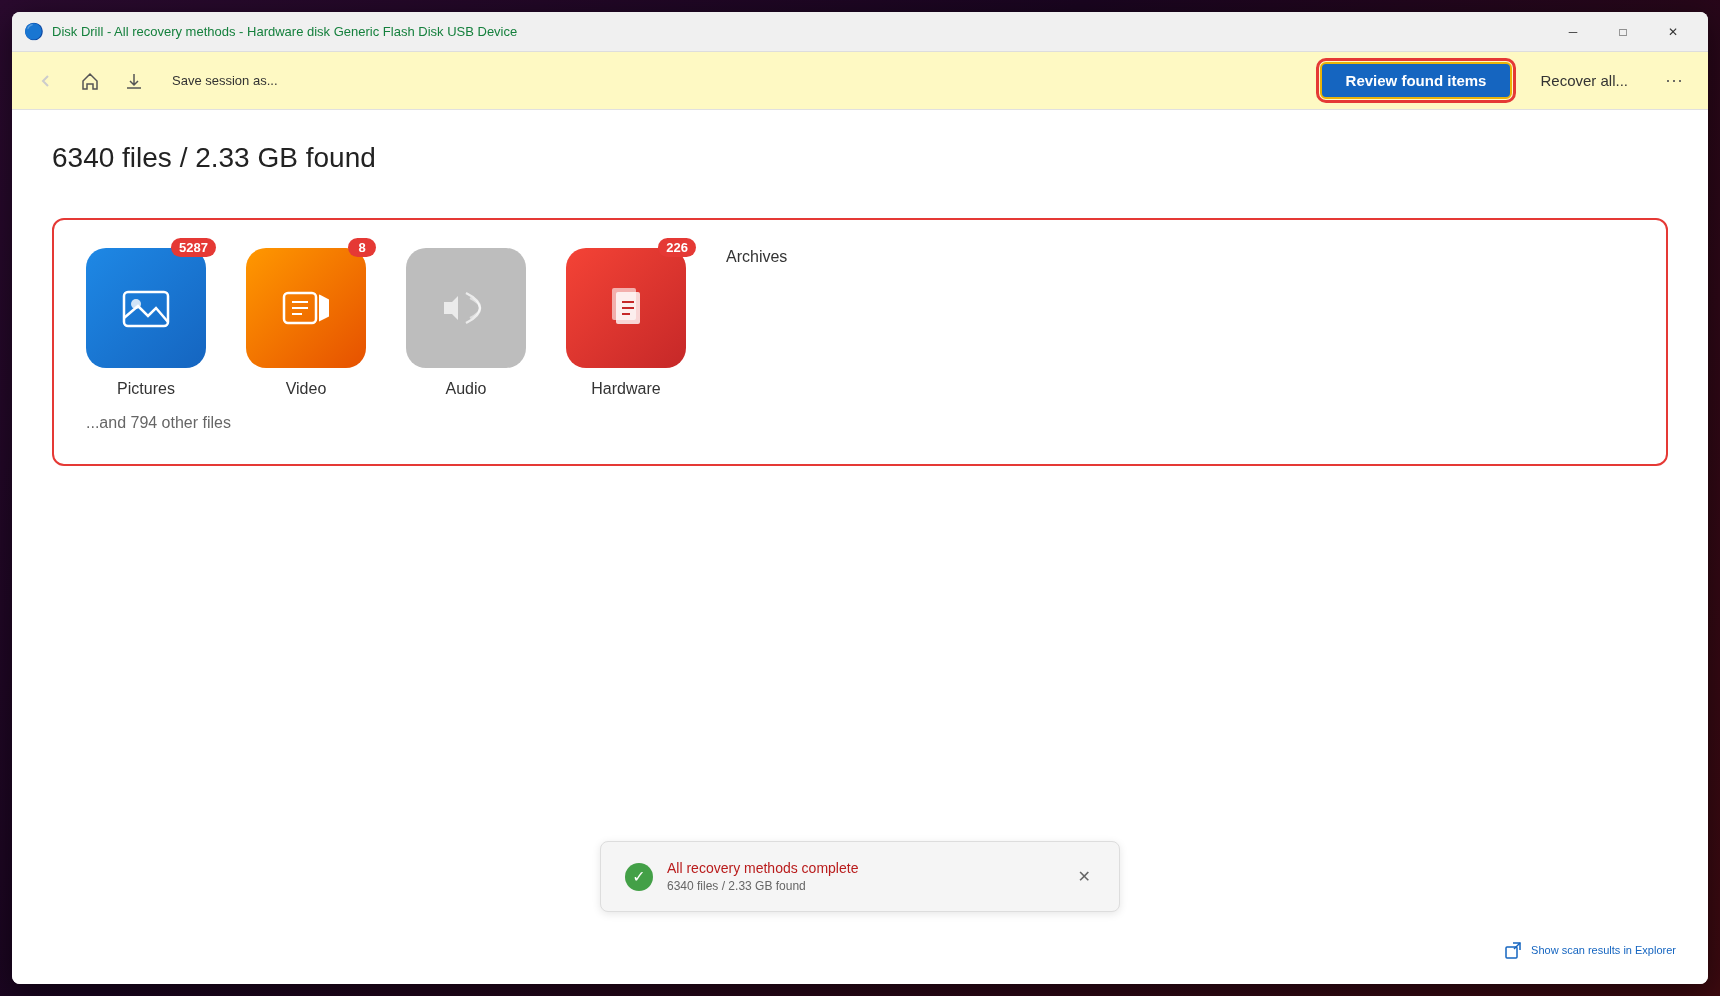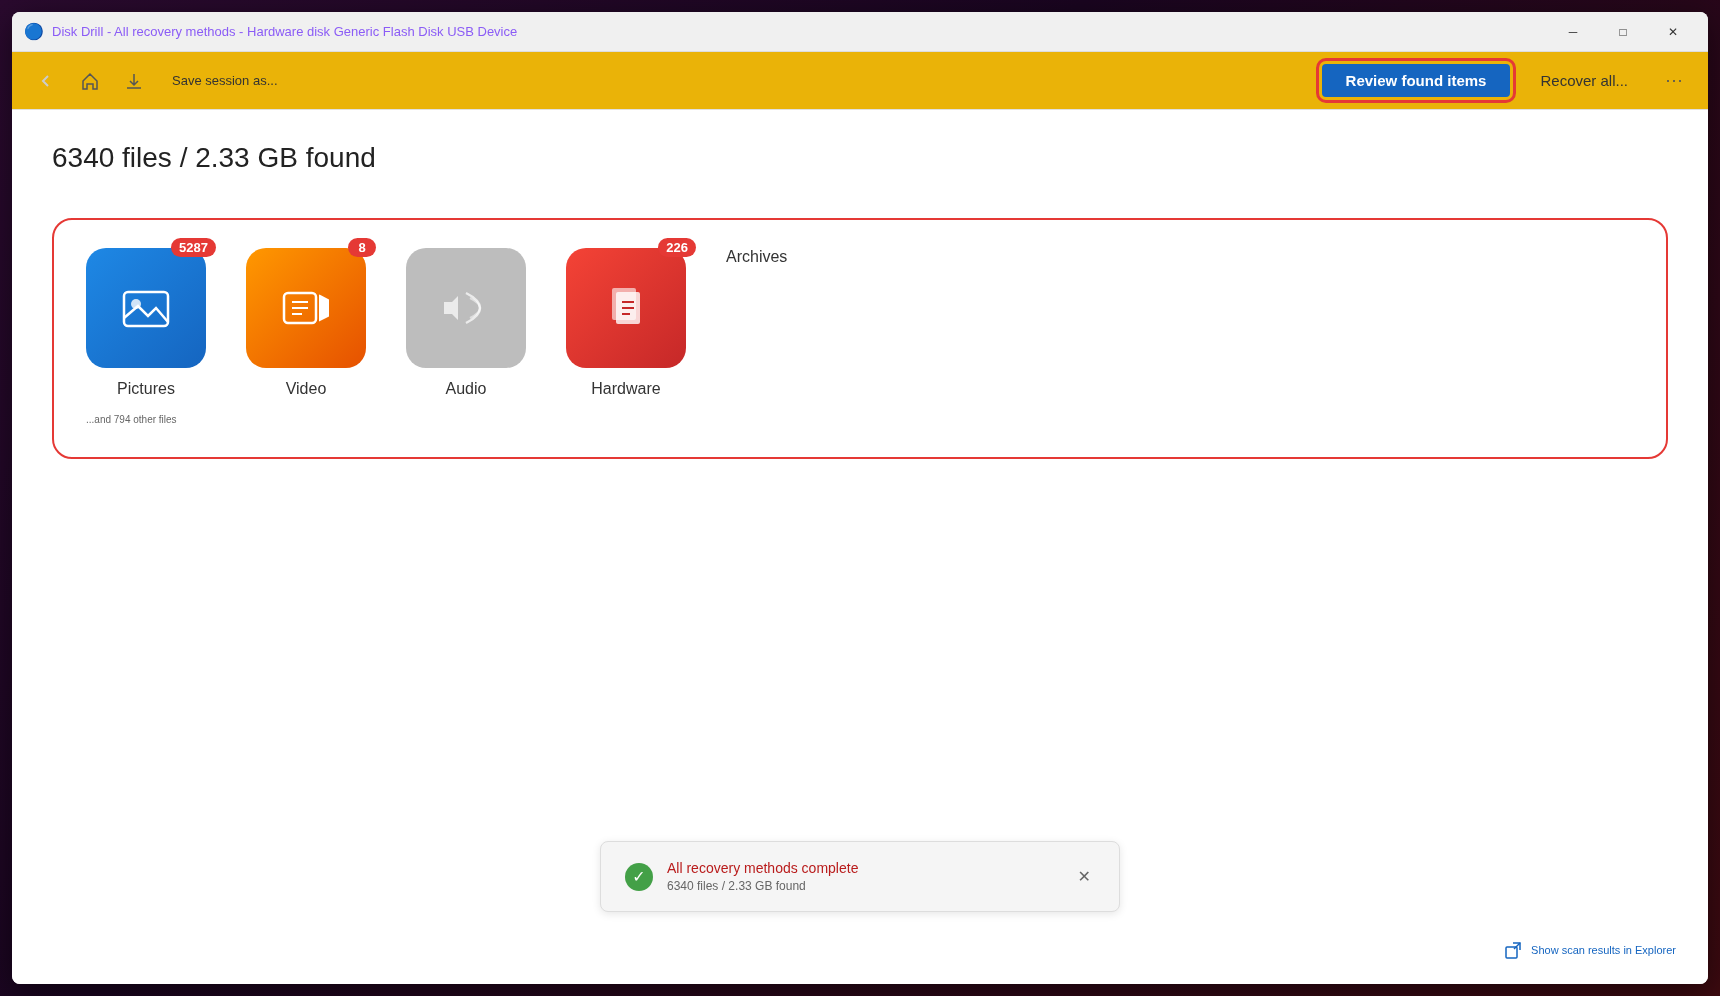--- a/index.html
+++ b/index.html
@@ -41,42 +41,42 @@
       width: 20px;
       height: 20px;
       margin-right: 8px;
       display: flex;
       align-items: center;
       justify-content: center;
       font-size: 16px;
     }
     .title-bar-text {
       font-size: 13px;
-      color: #8b5cf6;
+      color: #15803d;
       flex: 1;
     }
     .window-controls {
       display: flex;
       gap: 4px;
     }
     .win-btn {
       width: 46px;
       height: 32px;
       display: flex;
       align-items: center;
       justify-content: center;
       cursor: pointer;
       font-size: 12px;
       color: #333;
       border-radius: 4px;
     }
 
     
     .toolbar {
-      background: #eab308;
+      background: #fef9c3;
       height: 58px;
       display: flex;
       align-items: center;
       padding: 0 16px;
       border-bottom: 1px solid #e0e0e0;
       flex-shrink: 0;
       gap: 8px;
     }
     .toolbar-nav-btn {
       width: 36px;
@@ -156,21 +156,21 @@
     .page-title {
       font-size: 28px;
       font-weight: 400;
       color: #222;
       margin-bottom: 28px;
     }
 
     
     .category-box {
       border: 2px solid #e53935;
-      border-radius: 20px;
+      border-radius: 12px;
       padding: 28px 32px 32px 32px;
       margin-bottom: 24px;
       margin-top: 44px;
     }
 
     .category-grid {
       display: flex;
       gap: 40px;
       align-items: flex-start;
     }
@@ -212,21 +212,21 @@
       min-width: 28px;
       text-align: center;
     }
 
     .category-label {
       font-size: 16px;
       color: #333;
     }
 
     .other-files {
-      font-size: 10px;
+      font-size: 16px;
       color: #666;
       margin-top: 16px;
     }
 
     
     .icon-pictures { background: linear-gradient(135deg, #1e88e5 0%, #1565c0 100%); }
     .icon-video { background: linear-gradient(135deg, #ff9800 0%, #e65100 100%); }
     .icon-audio { background: #bdbdbd; }
     .icon-documents { background: linear-gradient(135deg, #f44336 0%, #c62828 100%); }
     .icon-archives { background: linear-gradient(135deg, #29b6f6 0%, #0277bd 100%); }

